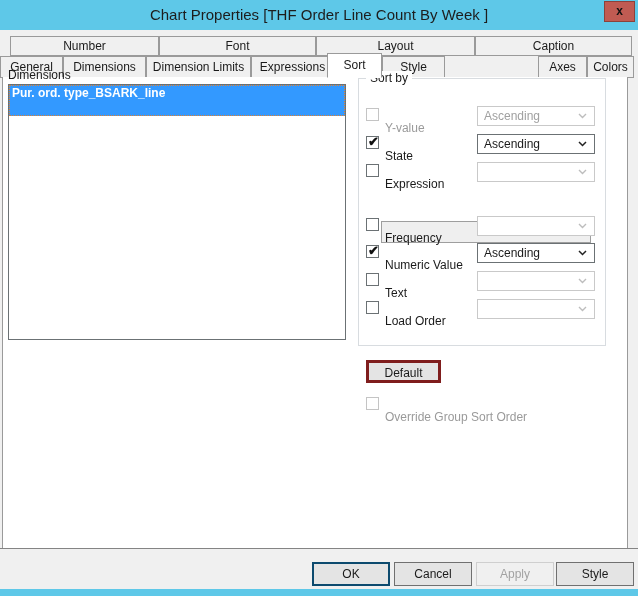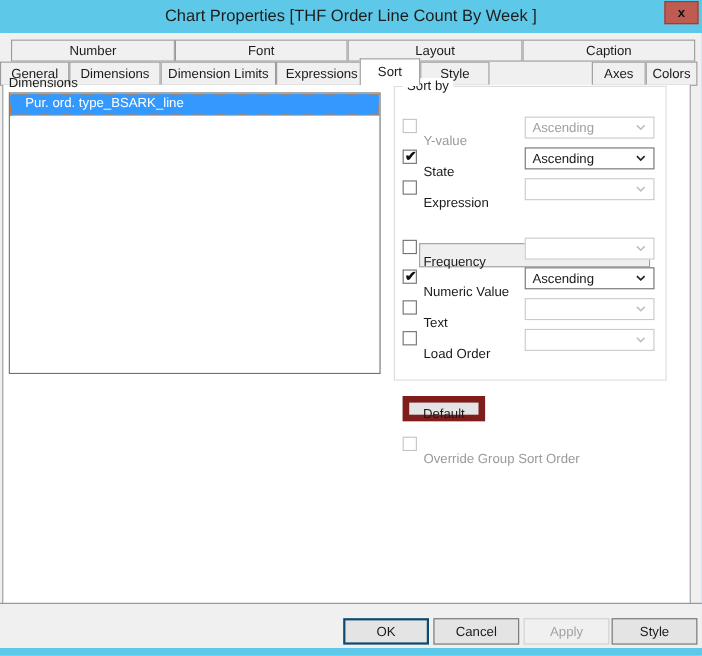--- a/index.html
+++ b/index.html
@@ -129,28 +129,29 @@
     left: 8px;
     top: 54px;
     width: 338px;
     height: 256px;
     background: #ffffff;
     border: 1px solid #6b7174;
     box-sizing: border-box;
     overflow: hidden;
   }
   .list-item {
-    height: 20px;
+    height: 31px;
     line-height: 16px;
-    padding-left: 14px;
+    padding-left: 3px;
     font-size: 12px;
     color: #1a1a1a;
     box-sizing: border-box;
     cursor: pointer;
     white-space: nowrap;
+    font-weight: bold;
   }
   .list-item.selected {
     background: #3399ff;
     color: #ffffff;
     outline: 1px dotted #e08030;
     outline-offset: -1px;
   }
 
   
   #sortby-group {
@@ -254,21 +255,21 @@
     cursor: text;
   }
 
   #default-button {
     position: absolute;
     left: 366px;
     top: 330px;
     width: 75px;
     height: 23px;
     background: #e4e4e4;
-    border: 6px solid #7f1d1d;
+    border: 3px solid #7f1d1d;
     box-sizing: border-box;
     font-size: 12px;
     color: #1a1a1a;
     text-align: center;
     line-height: 21px;
     cursor: pointer;
   }
 
   #override-row {
     position: absolute;

